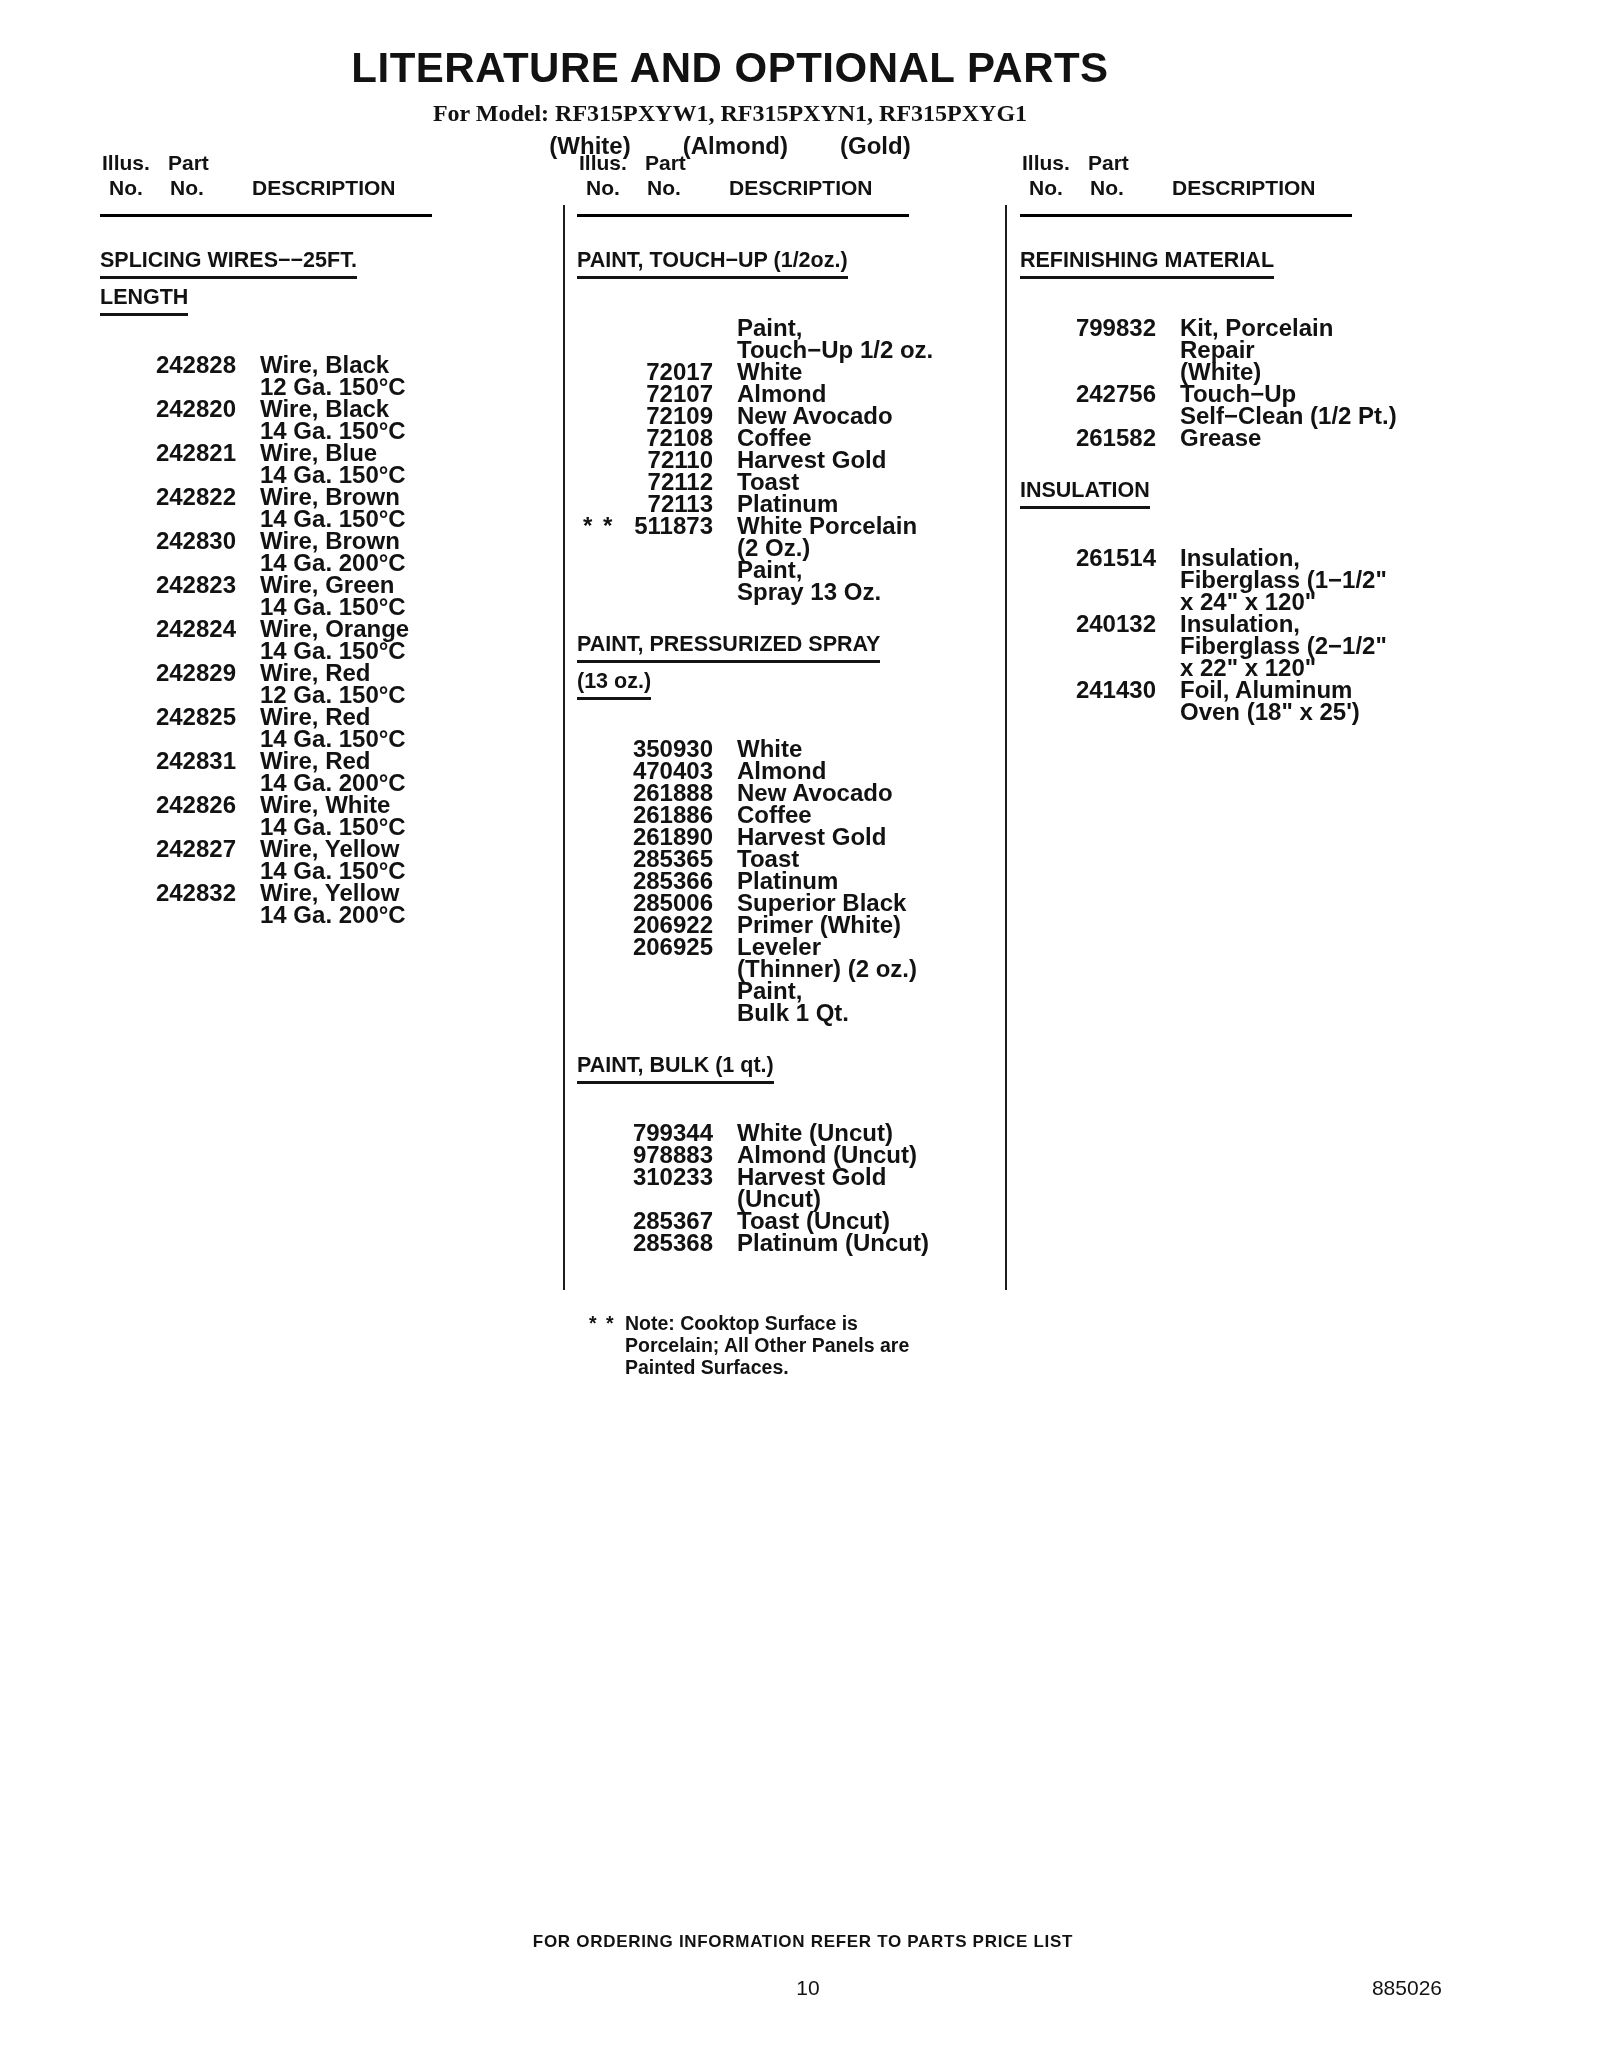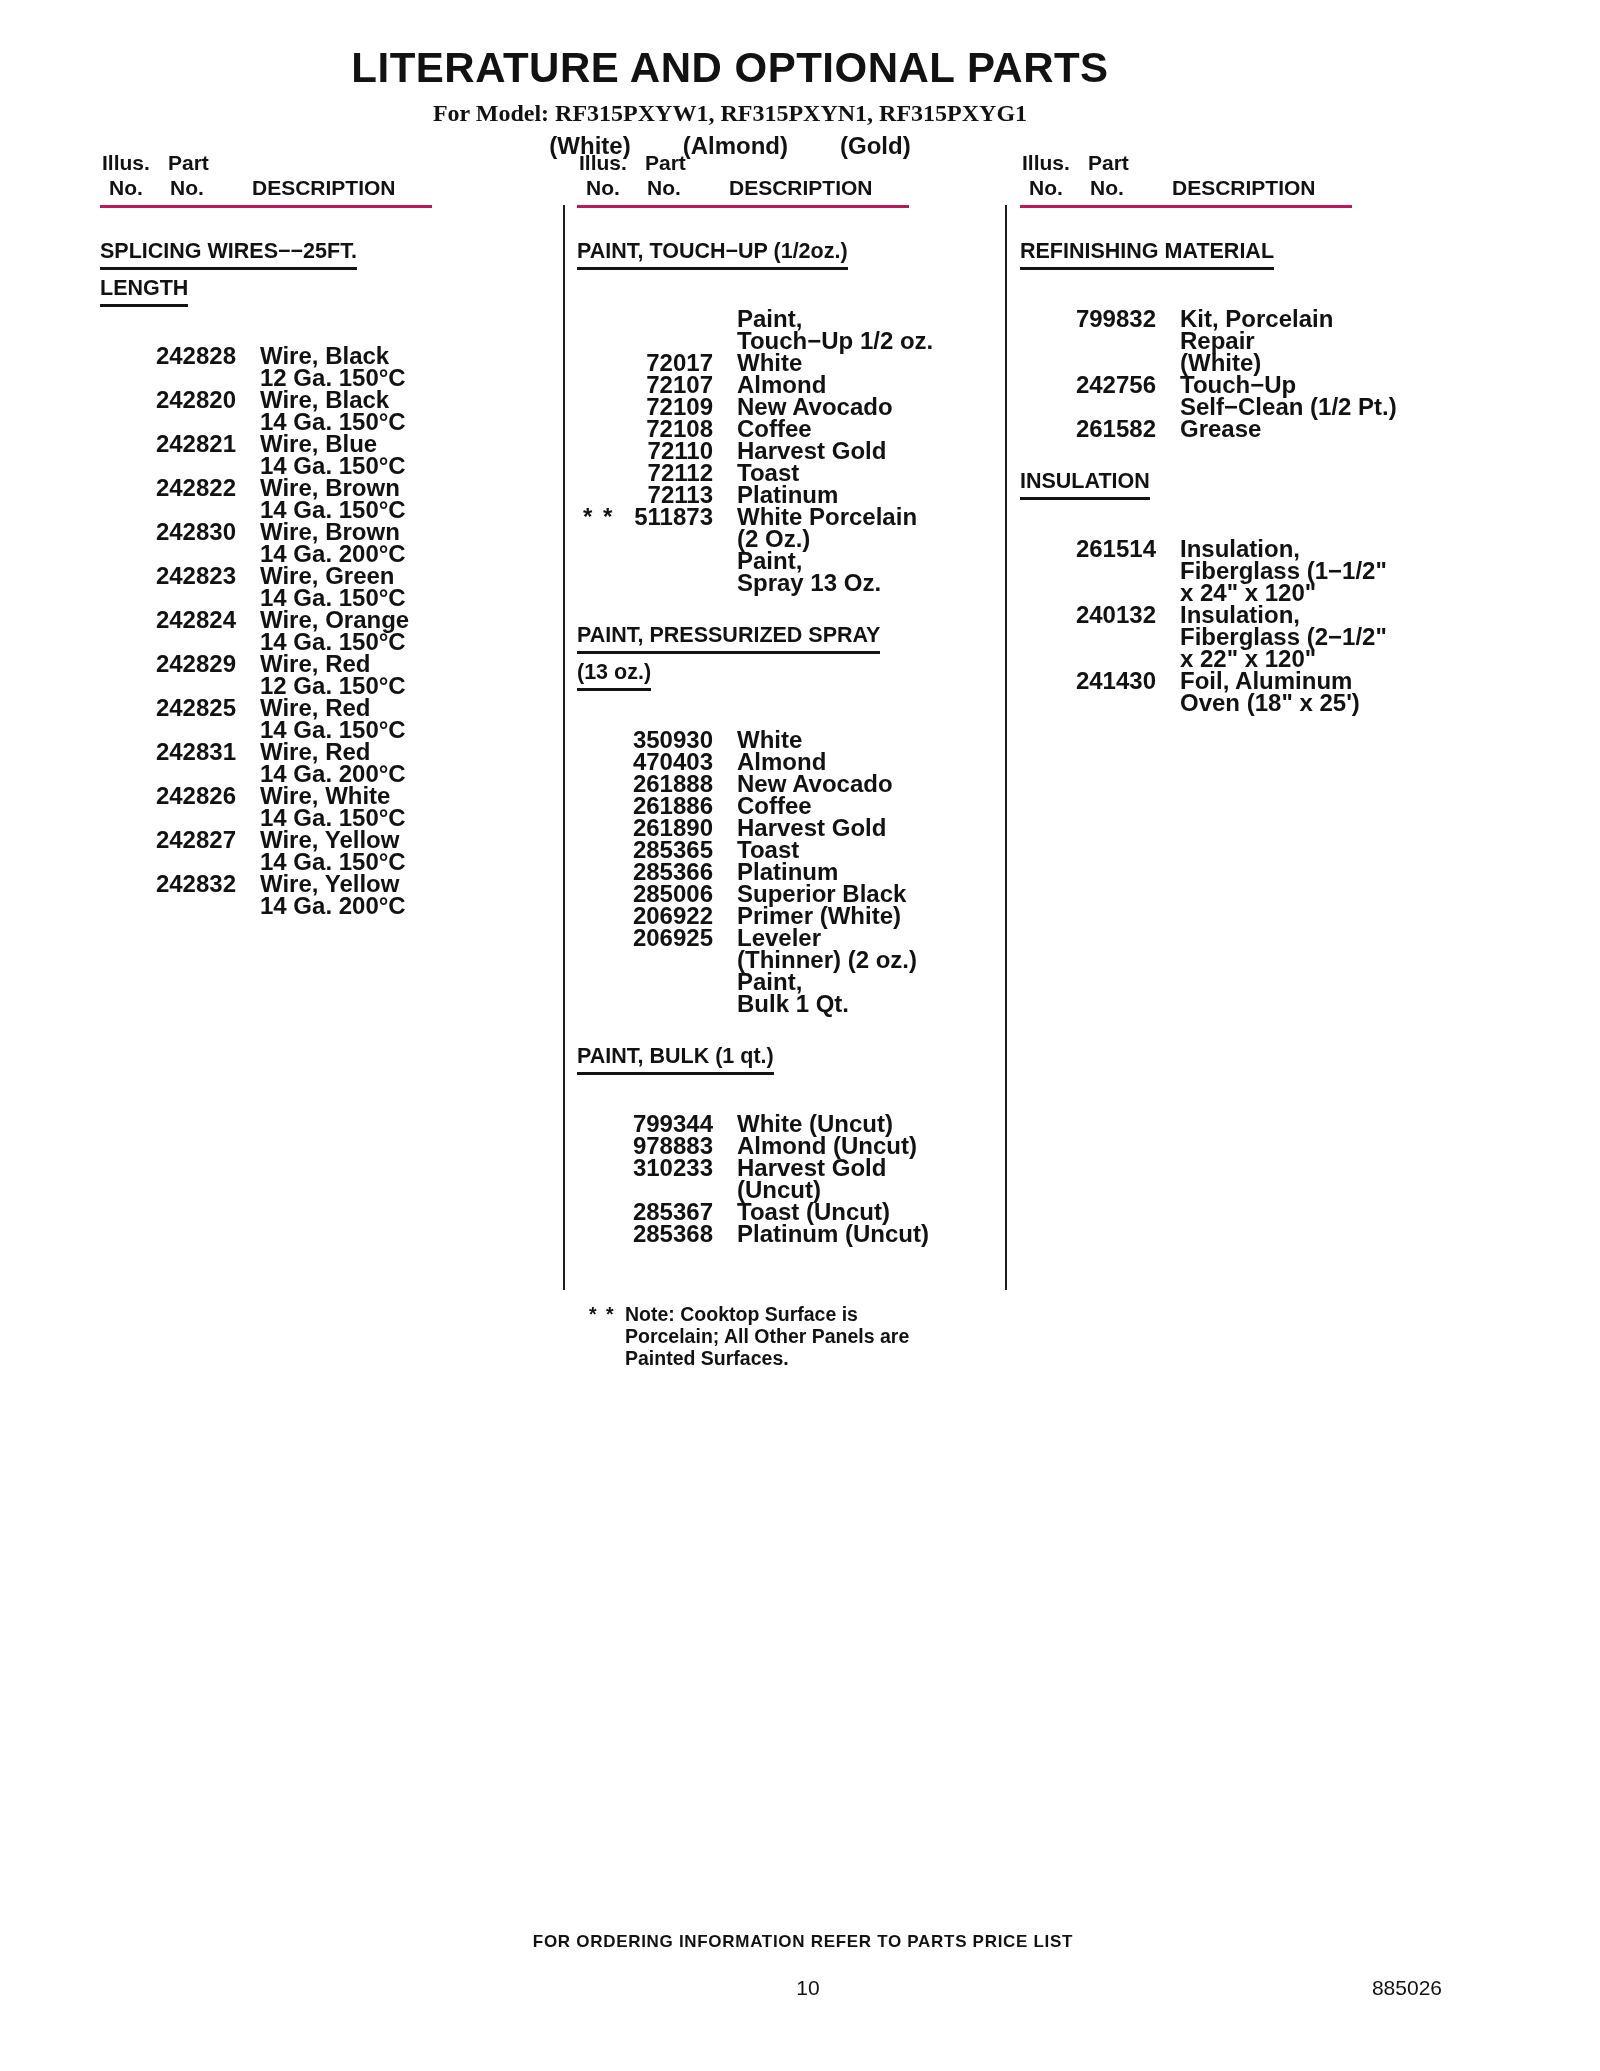--- a/index.html
+++ b/index.html
@@ -22,21 +22,21 @@
   .columns { position:absolute; top:150px; left:100px; display:flex; }
   .col1 { width:477px; }
   .col2 { width:443px; }
   .col3 { width:410px; }
 
   .divider { position:absolute; width:2px; background:#1c1c1c; top:205px; height:1085px; }
   .divider-1 { left:563px; }
   .divider-2 { left:1005px; }
 
   
-  .col-head { width:332px; border-bottom:3px solid #be185d; padding-bottom:5px; }
+  .col-head { width:332px; border-bottom:3px solid #000000; padding-bottom:14px; }
   .head-grid { display:grid; grid-template-columns:68px 84px auto; font-size:21px; line-height:25px; }
   .h-illus { padding-left:2px; }
   .h-no1 { padding-left:9px; }
   .h-no2 { padding-left:2px; }
   .h-desc { padding-left:0; }
 
   
   .col-body .section-block:first-child { margin-top:32px; }
   .section-block { margin-top:30px; }
   .sec-title-line {

